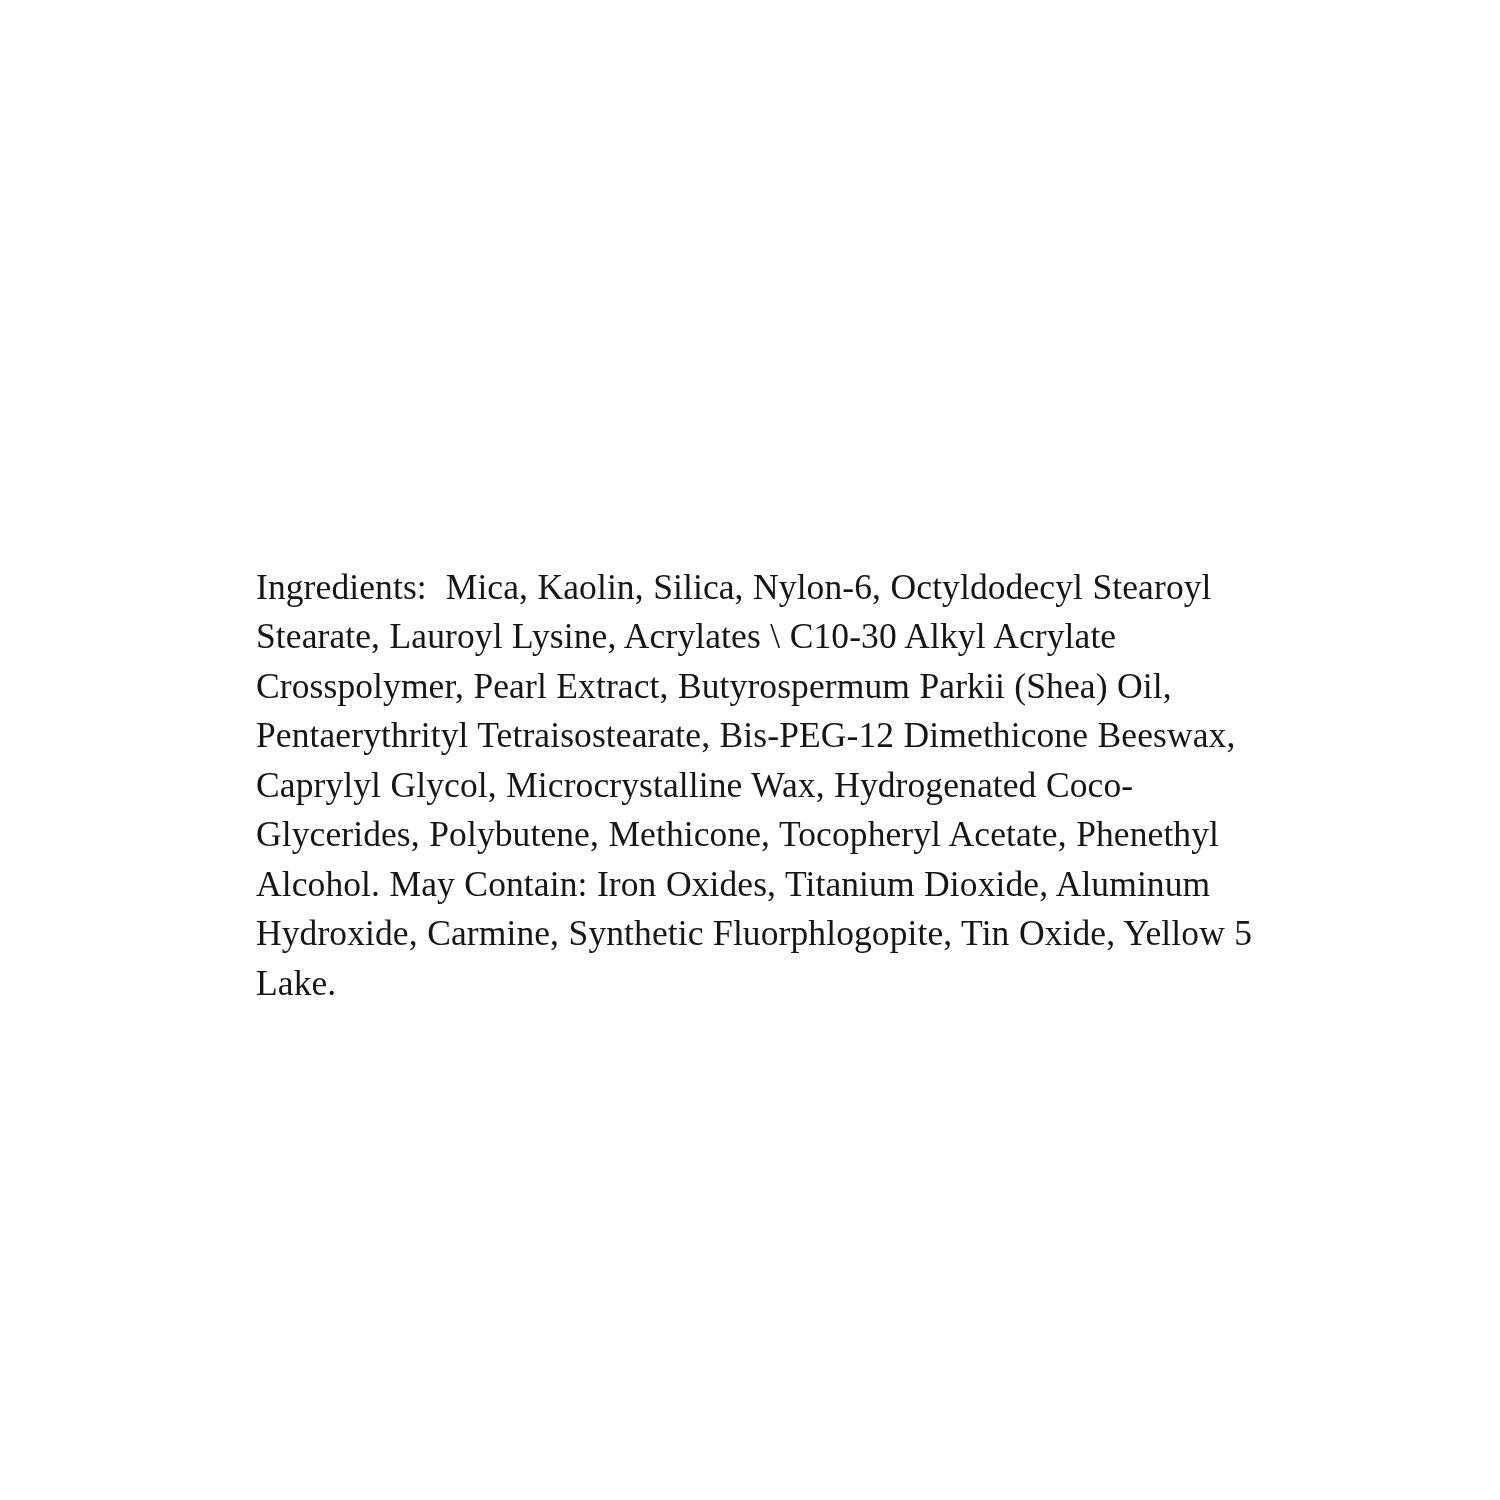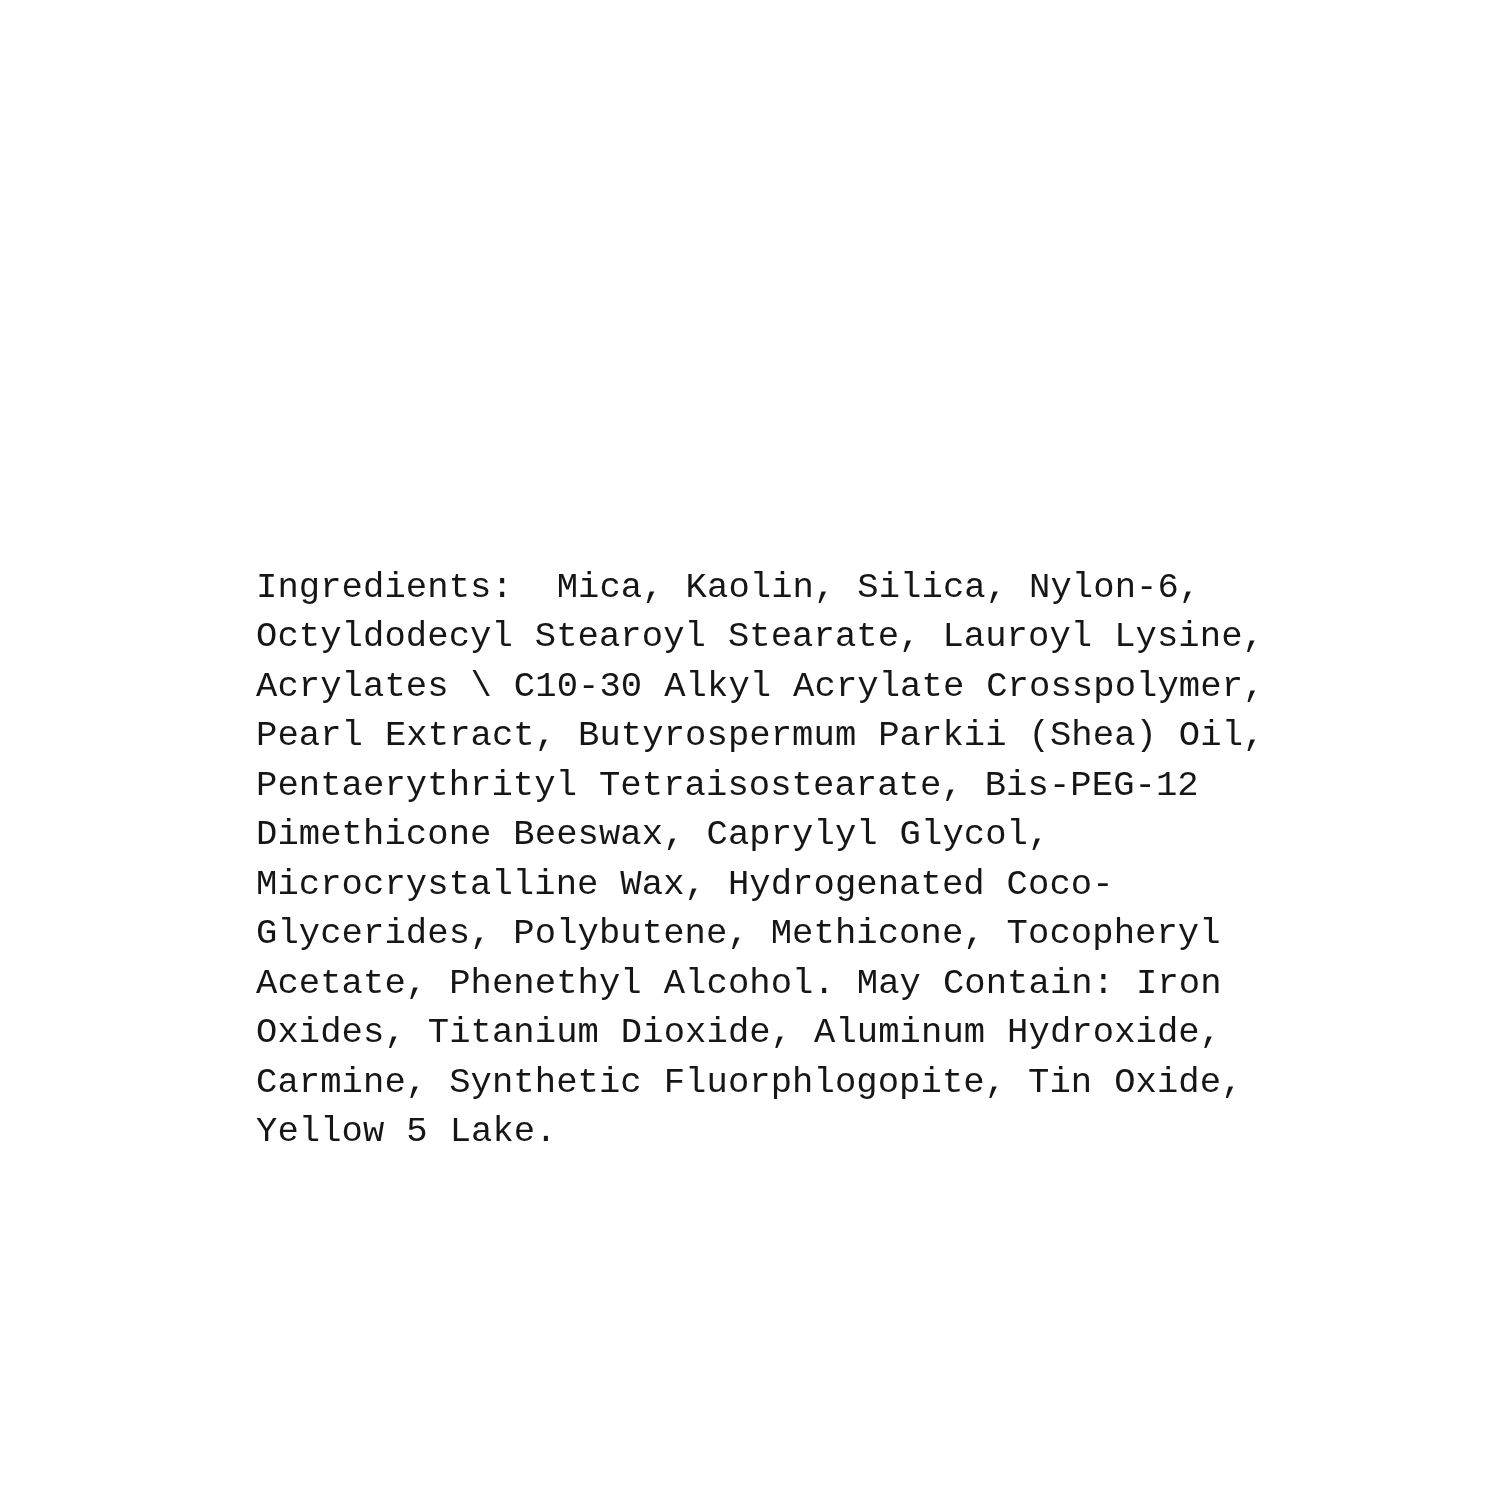--- a/index.html
+++ b/index.html
@@ -20,21 +20,21 @@
     height: 1500px;
     background: #ffffff;
   }
   .ingredients-block {
     position: absolute;
     left: 256px;
     top: 527px;
     width: 1010px;
   }
   .ingredients-text {
-    font-family: Liberation Mono, monospace;
+    font-family: Liberation Serif, serif;
     font-size: 35.5px;
     line-height: 49.5px;
     color: #161616;
     text-align: left;
     letter-spacing: 0.1px;
     white-space: pre-wrap;
     word-spacing: 0.5px;
   }
 </style>
 </head>

